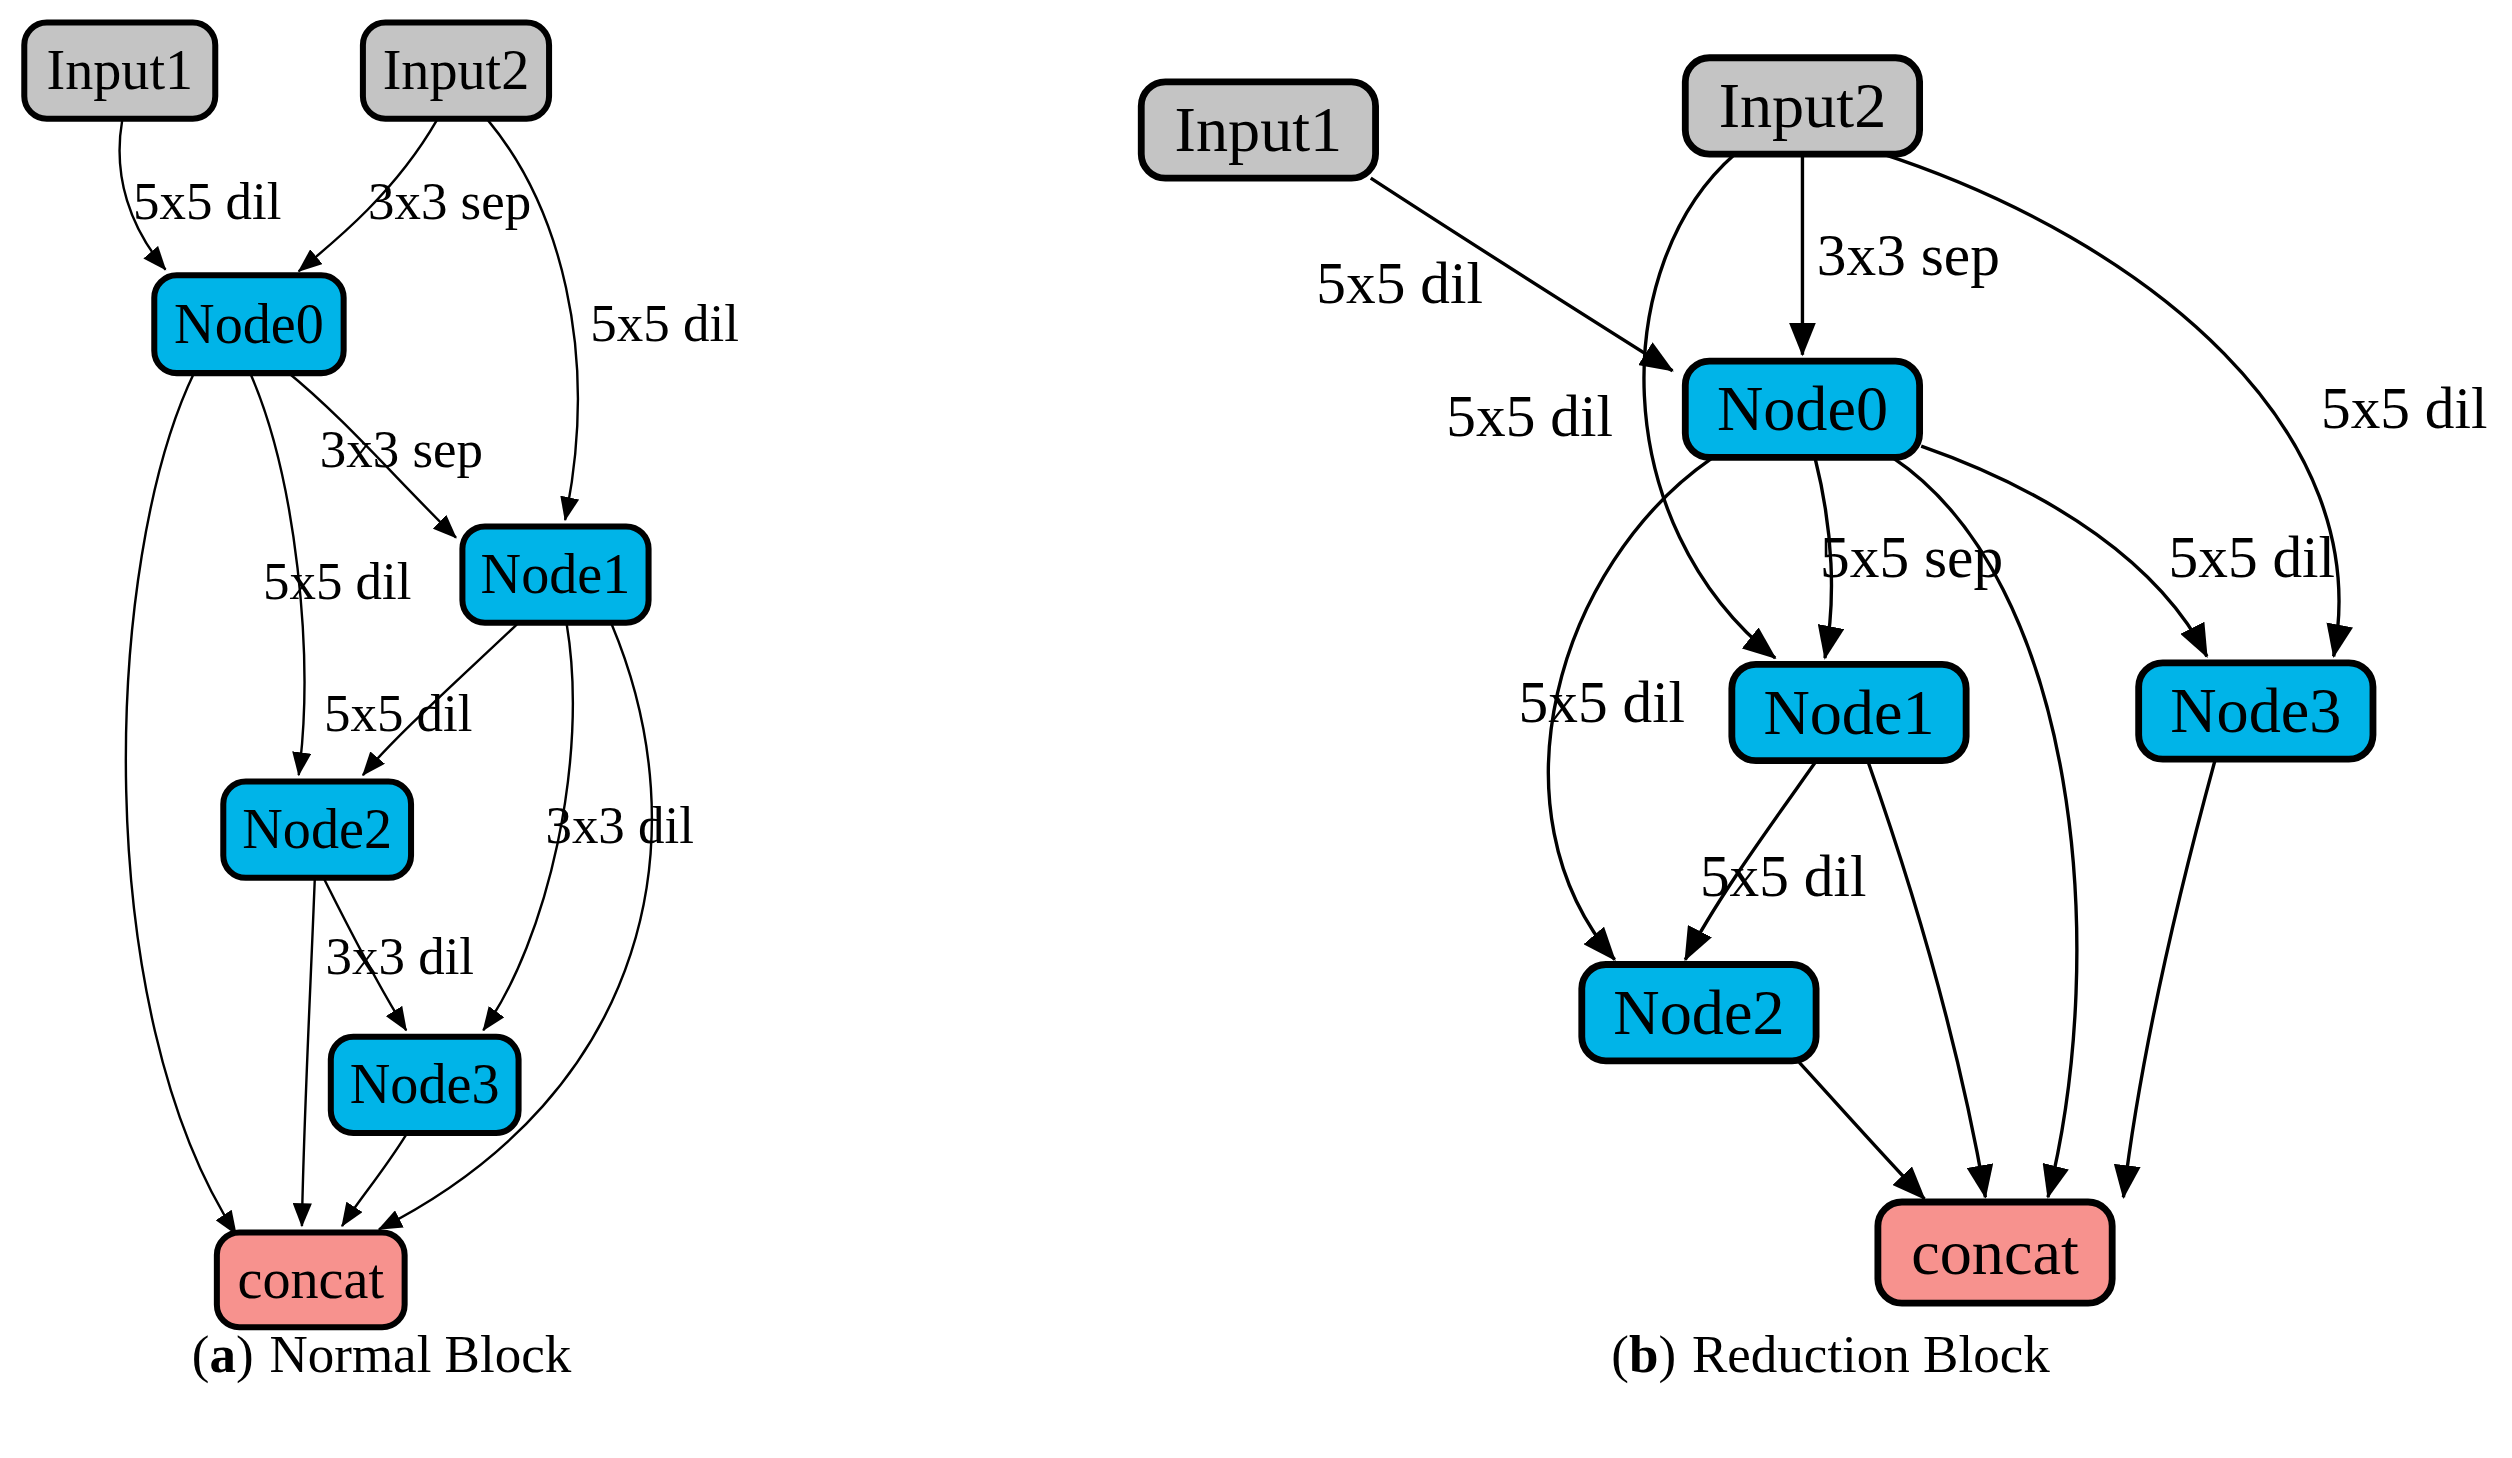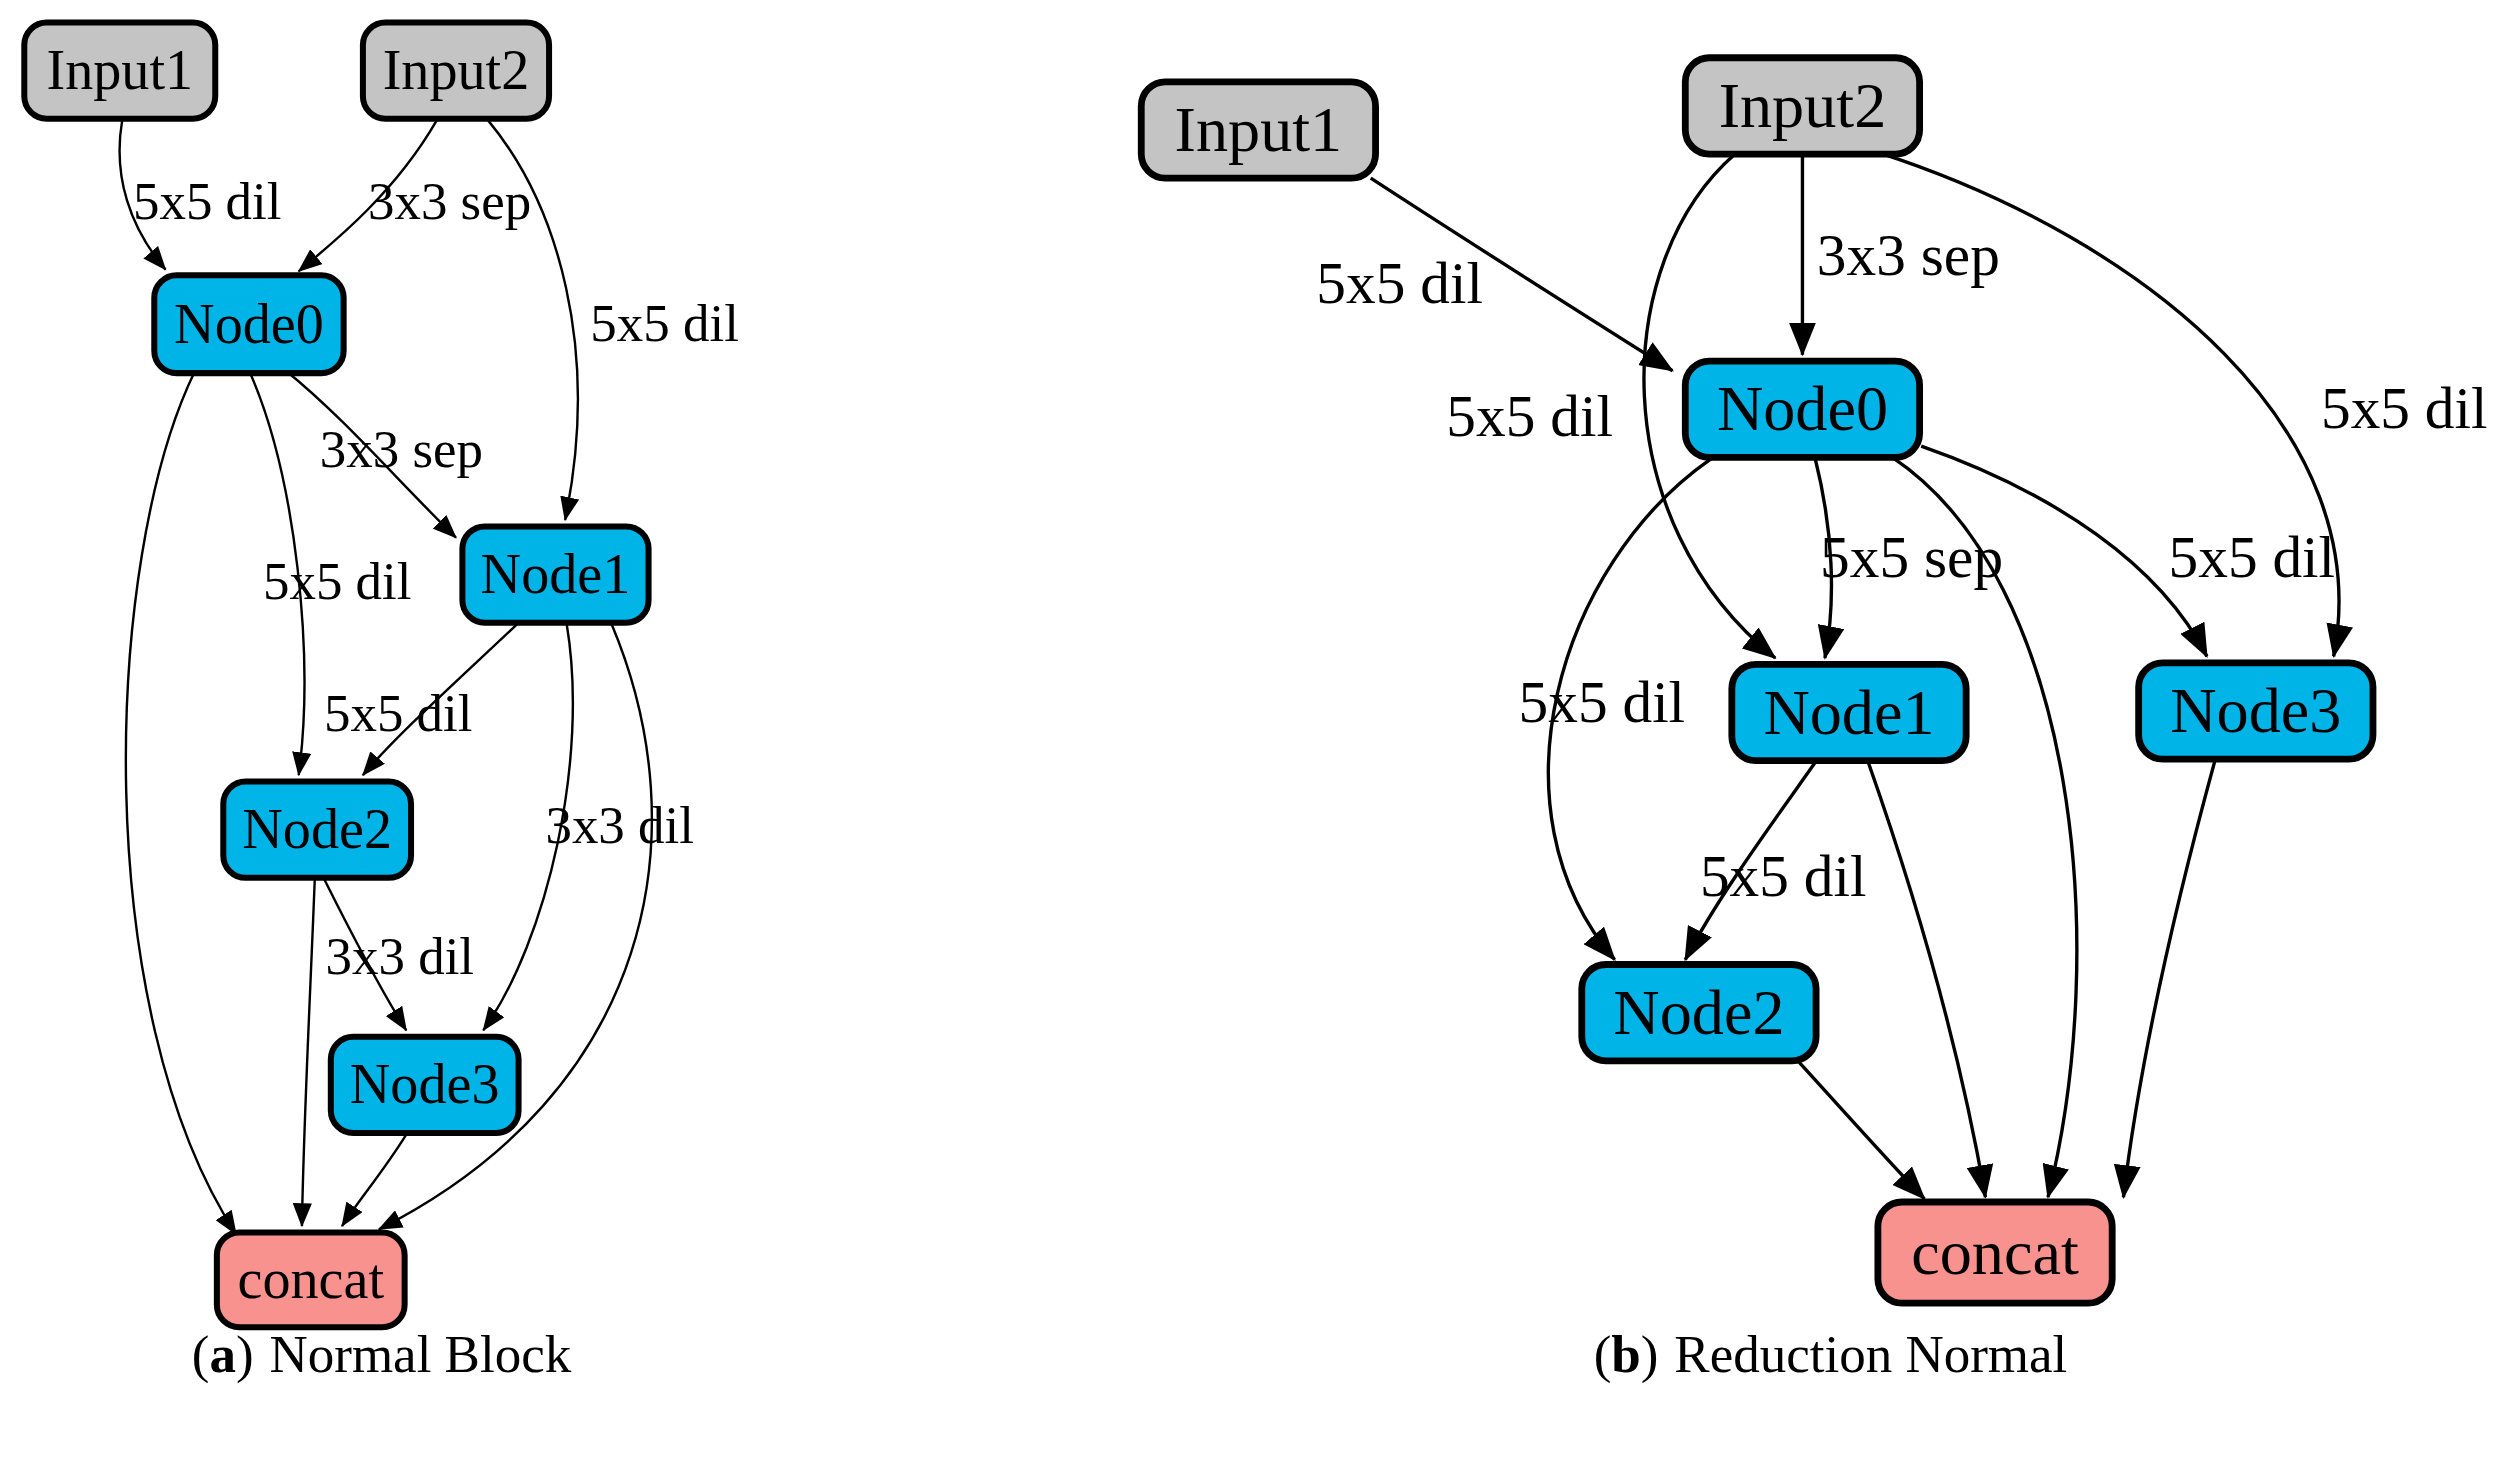--- a/index.html
+++ b/index.html
@@ -153,15 +153,15 @@
         <text x="2486" y="1587.4" class="node-label" font-size="80">concat</text>
       </g>
     </g>
 </svg>
 
 <div id="caption-a" class="caption">
   <span>(</span><span class="cap-letter">a</span><span>)</span><span class="cap-title">Normal Block</span>
 </div>
 
 <div id="caption-b" class="caption">
-  <span>(</span><span class="cap-letter">b</span><span>)</span><span class="cap-title">Reduction Normal</span>
+  <span>(</span><span class="cap-letter">b</span><span>)</span><span class="cap-title">Reduction Block</span>
 </div>
 
 
 </body></html>

